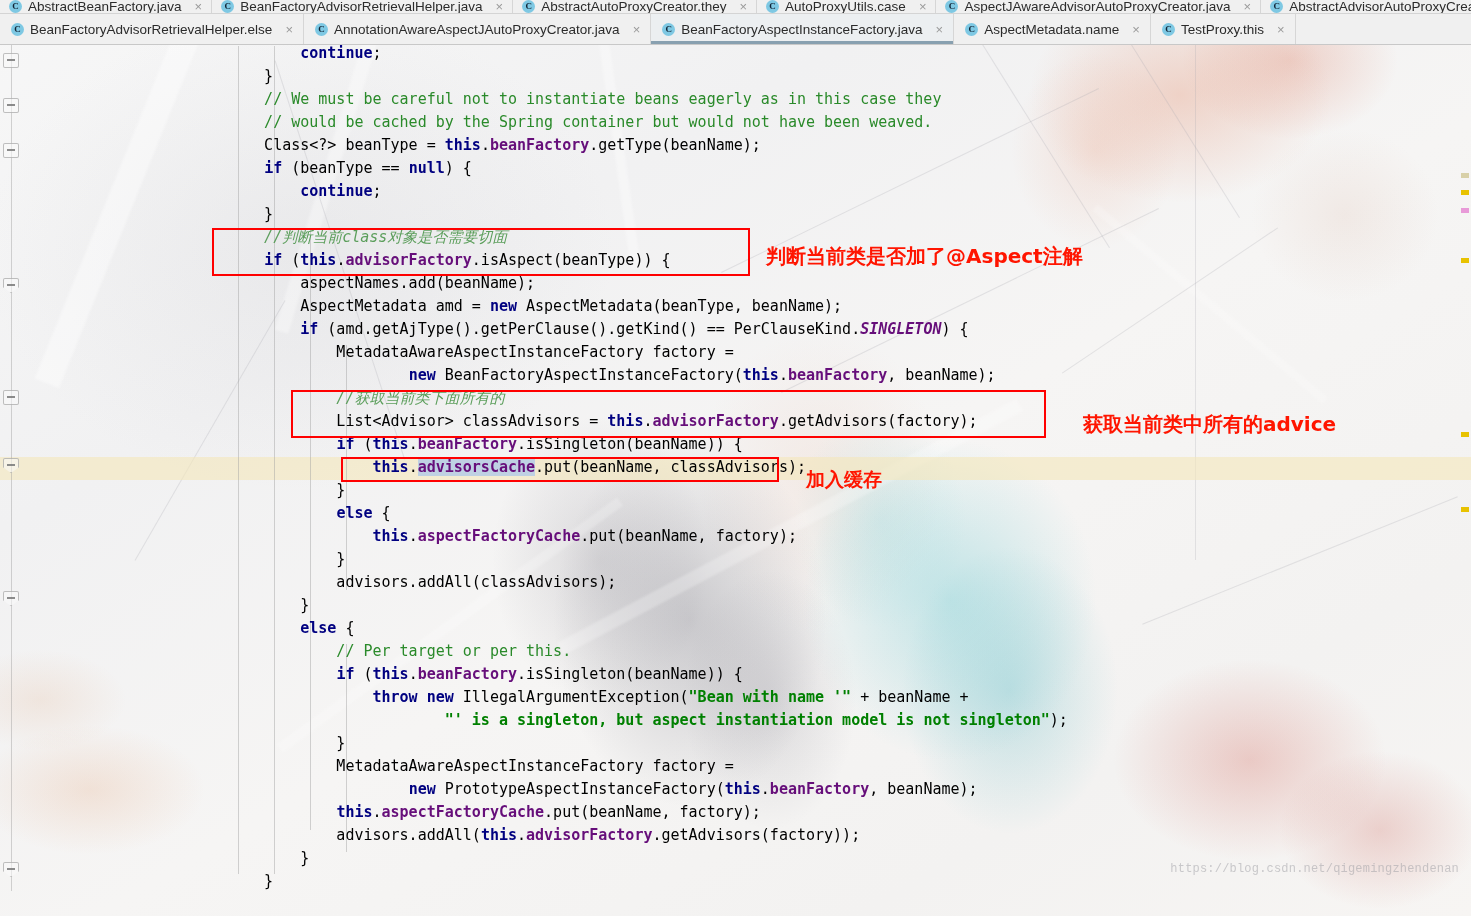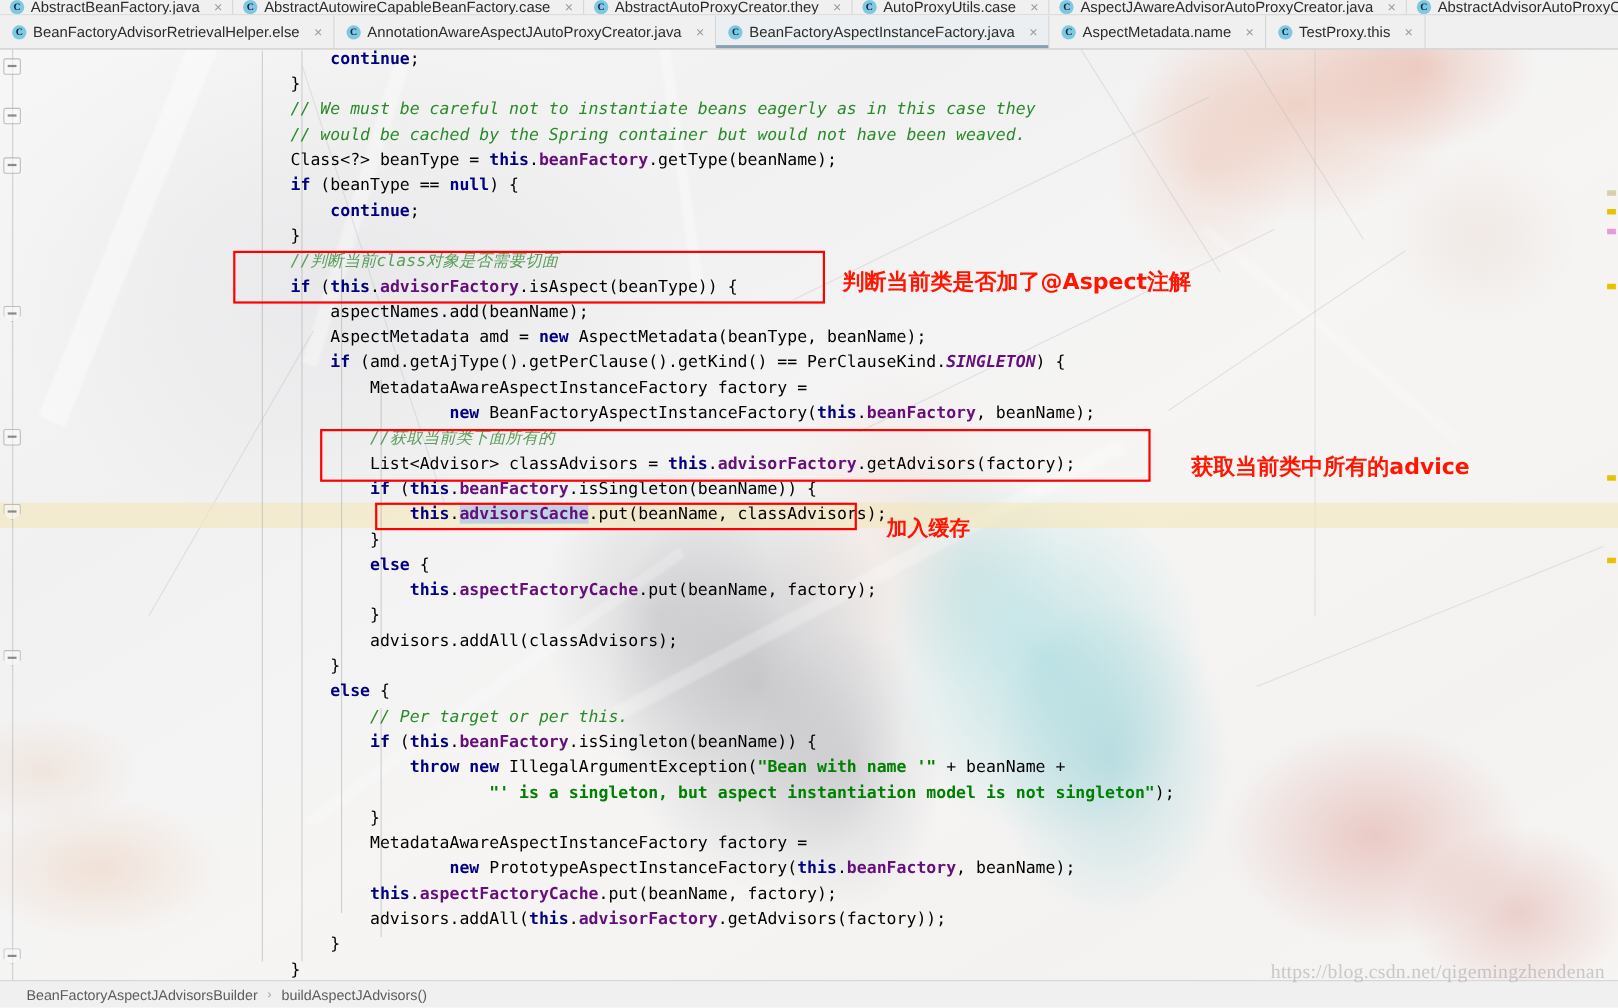--- a/index.html
+++ b/index.html
@@ -93,21 +93,21 @@
   
   .code{
     position:absolute;left:0;top:0;
     font-family:"DejaVu Sans Mono", monospace;
     font-size:15px;line-height:23px;
     white-space:pre;color:#000;
   }
   .code .ln{position:absolute;left:0;height:23px;white-space:pre;text-align:right;}
   .kw{color:#000080;font-weight:bold;}
   .fld{color:#660e7a;font-weight:bold;}
-  .cmt{color:#2a8a2a;font-style:italic;}
+  .cmt{color:#2a8a2a;}
   .cmt-cn{color:#5b9e5b;font-style:italic;}
   .str{color:#008000;font-weight:bold;}
   .sconst{color:#660e7a;font-style:italic;font-weight:bold;}
   .plain{color:#000;}
   .und{text-decoration-color:rgba(0,0,0,.55);}
   .selbg{background:rgba(168,198,235,.70);}
 
   
   .redbox{position:absolute;border:2.5px solid #ff0000;box-sizing:border-box;}
   .redtext{
@@ -122,23 +122,23 @@
   
   .breadcrumb{
     position:absolute;left:0;bottom:0;width:1471px;height:25px;
     background:#f0f0f0;border-top:1px solid #d4d4d4;
     display:flex;align-items:center;box-sizing:border-box;padding-left:24px;gap:9px;
     color:#5c5c5c;font-size:13px;
   }
   .bc-sep{color:#9a9a9a;font-size:11px;}
 
   .watermark{
-    position:absolute;right:12px;bottom:22px;
-    color:rgba(160,160,165,.52);font-size:18px;
-    font-family:Liberation Serif, serif;white-space:nowrap;
+    position:absolute;right:12px;bottom:40px;
+    color:rgba(160,160,165,.52);font-size:12px;
+    font-family:Liberation Mono, monospace;white-space:nowrap;
     letter-spacing:.2px;pointer-events:none;
   }
 </style>
 </head>
 <body>
 
 <div id="root">
 
   <div class="bg-photo">
     <div class="bg-streak" style="left:120px;top:-60px;width:26px;height:460px;transform:rotate(22deg);opacity:.75;"></div>
@@ -160,21 +160,21 @@
 
   <div class="tabrow tabrow1">
     <div class="tabrow-inner" id="tabs-top">
         <div class="tab">
           <span class="tab-ico">C</span>
           <span>AbstractBeanFactory.java</span>
           <span class="tab-close">×</span>
         </div>
         <div class="tab">
           <span class="tab-ico">C</span>
-          <span>AbstractAutowireCapableBeanFactory.case</span>
+          <span>BeanFactoryAdvisorRetrievalHelper.java</span>
           <span class="tab-close">×</span>
         </div>
         <div class="tab">
           <span class="tab-ico">C</span>
           <span>AbstractAutoProxyCreator.they</span>
           <span class="tab-close">×</span>
         </div>
         <div class="tab">
           <span class="tab-ico">C</span>
           <span>AutoProxyUtils.case</span>
@@ -279,20 +279,15 @@
     <div id="markers">
         <div class="mark" style="top: 128px; background: rgb(216, 208, 168);"></div>
         <div class="mark" style="top: 145px; background: rgb(232, 194, 0);"></div>
         <div class="mark" style="top: 163px; background: rgb(232, 154, 216);"></div>
         <div class="mark" style="top: 213px; background: rgb(232, 194, 0);"></div>
         <div class="mark" style="top: 387px; background: rgb(232, 194, 0);"></div>
         <div class="mark" style="top: 462px; background: rgb(232, 194, 0);"></div>
       </div>
   </div>
 
-  <div class="breadcrumb">
-    <span>BeanFactoryAspectJAdvisorsBuilder</span>
-    <span class="bc-sep">›</span>
-    <span>buildAspectJAdvisors()</span>
-  </div>
 
   <div class="watermark">https://blog.csdn.net/qigemingzhendenan</div>
 </div>
 
 </body></html>

